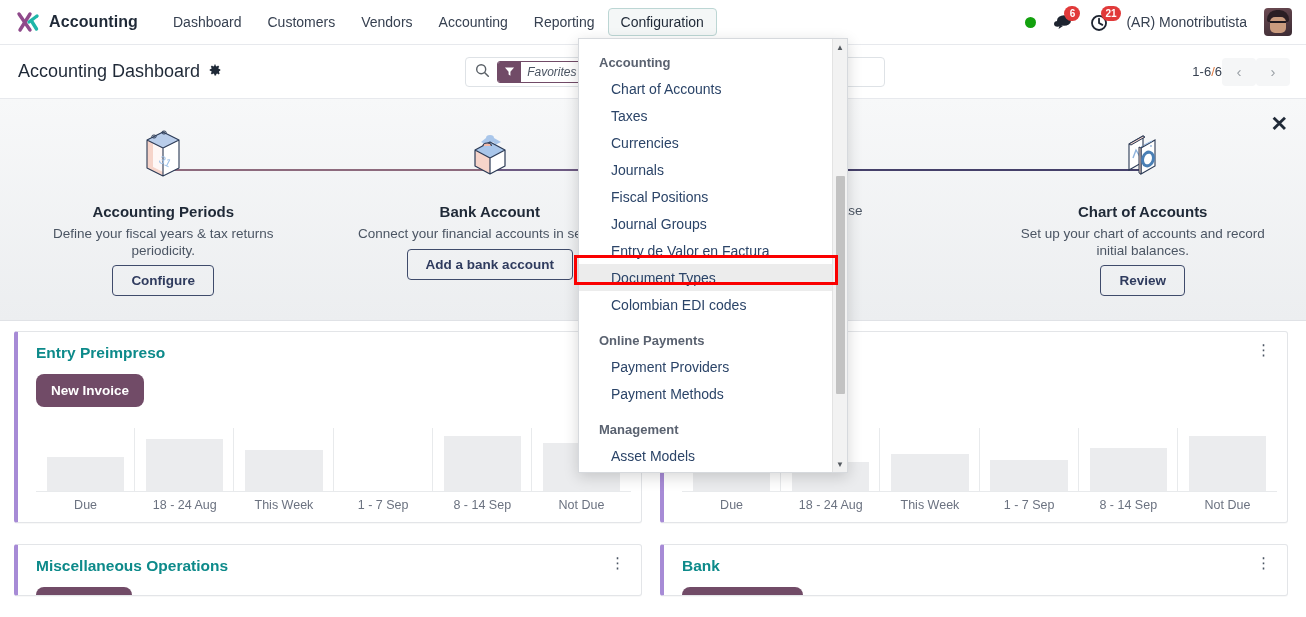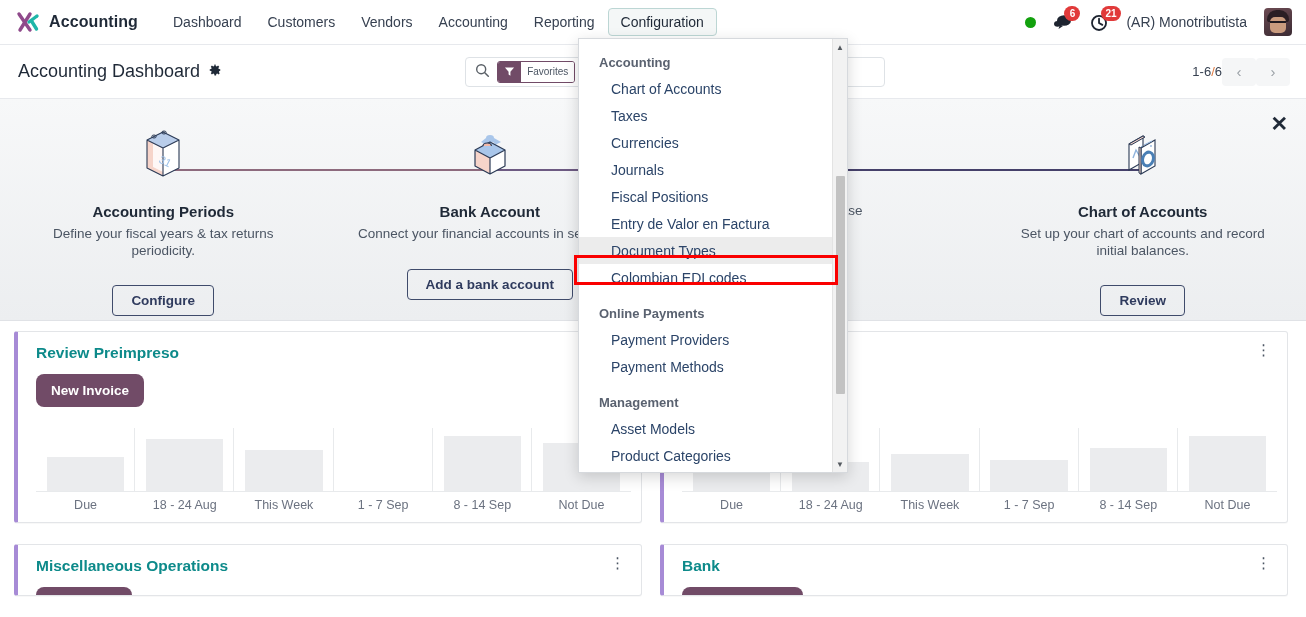--- a/index.html
+++ b/index.html
@@ -133,21 +133,22 @@
     gap: 7px;
   }
   .search-mag { color: #5a6067; font-size: 14px; line-height: 1; }
   .facet {
     display: flex;
     align-items: center;
     height: 22px;
     border: 1px solid #714b67;
     border-radius: 3px;
     overflow: hidden;
-    font-size: 10px;
+    font-size: 12px;
+    font-style: italic;
   }
   .facet-ico {
     background: #714b67;
     color: #fff;
     padding: 0 6px;
     height: 100%;
     display: flex; align-items: center;
     font-size: 11px;
   }
   .facet-label {
@@ -219,21 +220,21 @@
     margin-top: 12px;
   }
   .ob-desc {
     font-size: 13.5px;
     color: #4b5563;
     margin-top: 6px;
     line-height: 1.24;
     padding: 0 14px;
   }
   .ob-btn {
-    margin-top: 26px;
+    margin-top: 6px;
     display: inline-block;
     border: 1px solid #3f4b6b;
     color: #2f3b5e;
     background: transparent;
     border-radius: 4px;
     padding: 7px 18px;
     font-size: 13.5px;
     font-weight: 700;
     cursor: pointer;
     font-family: inherit;
@@ -577,21 +578,21 @@
     <div class="ob-title">Chart of Accounts</div>
     <div class="ob-desc">Set up your chart of accounts and record initial balances.</div>
     <button class="ob-btn">Review</button>
   </div>
 </div>
 
 <div class="dash">
 
   <div class="jcard tall">
     <div class="jcard-head">
-      <div class="jcard-title">Review Preimpreso</div>
+      <div class="jcard-title">Entry Preimpreso</div>
       <div class="kebab">⋮</div>
     </div>
     <div class="jcard-body">
       <button class="btn-primary">New Invoice</button>
     </div>
     <div class="chart">
       <div class="bars">
           <div class="bar-cell">
             <div class="bar" style="height: 50%;"></div>
           </div>
@@ -688,20 +689,21 @@
 </div>
 
 <div class="dropdown">
   <div class="dd-scrollarea" id="dd-list">
       <div class="dd-section">Accounting</div>
       <div class="dd-item">Chart of Accounts</div>
       <div class="dd-item">Taxes</div>
       <div class="dd-item">Currencies</div>
       <div class="dd-item">Journals</div>
       <div class="dd-item">Fiscal Positions</div>
+      <div class="dd-item">Journal Groups</div>
       <div class="dd-item">Entry de Valor en Factura</div>
       <div class="dd-item hovered">Document Types</div>
       <div class="dd-item">Colombian EDI codes</div>
       <div class="dd-gap"></div>
       <div class="dd-section">Online Payments</div>
       <div class="dd-item">Payment Providers</div>
       <div class="dd-item">Payment Methods</div>
       <div class="dd-gap"></div>
       <div class="dd-section">Management</div>
       <div class="dd-item">Asset Models</div>

